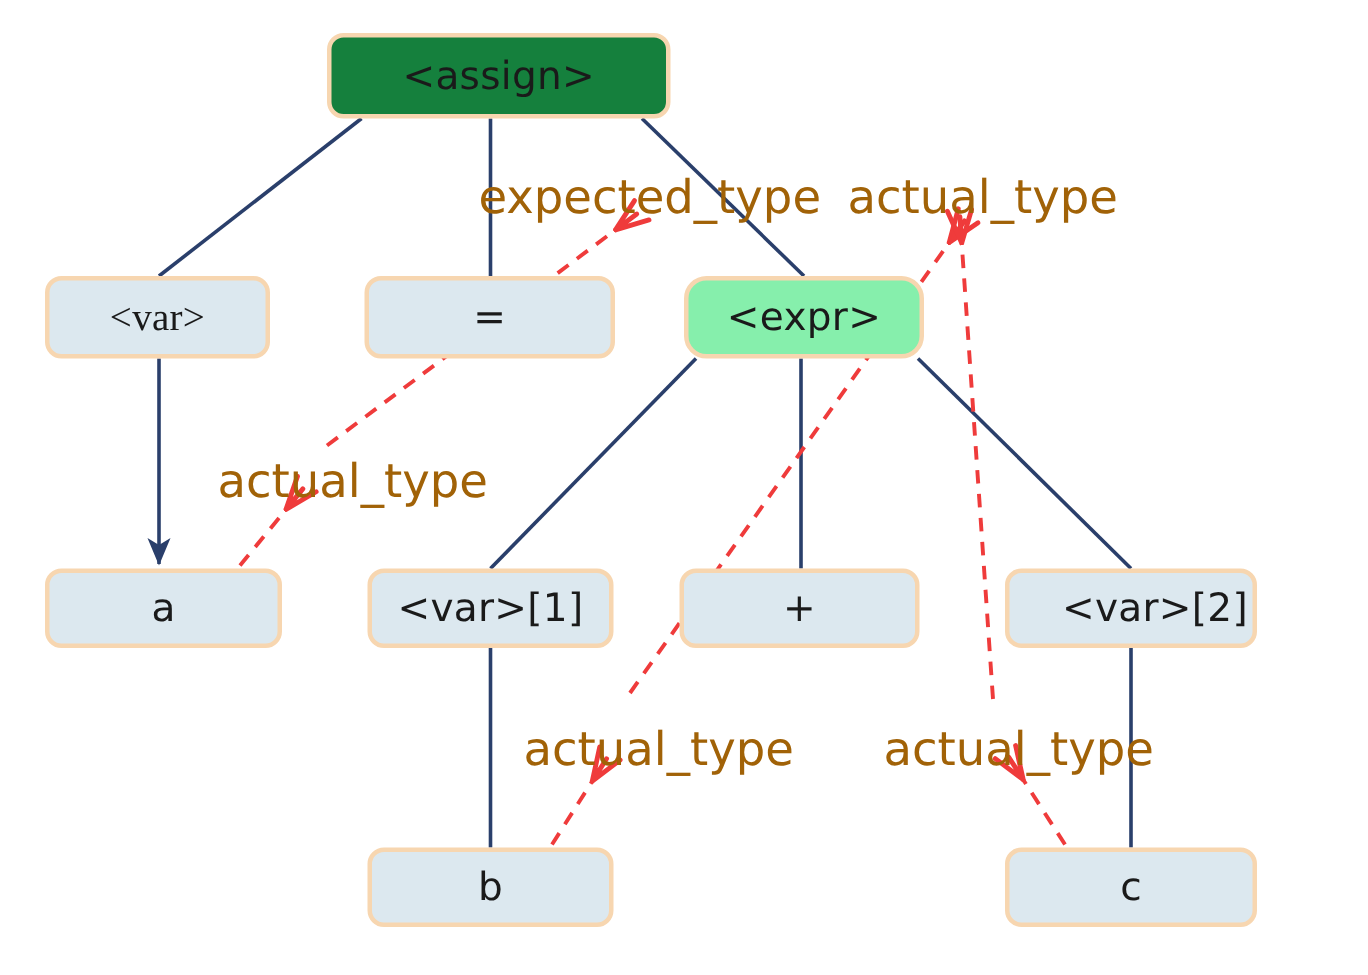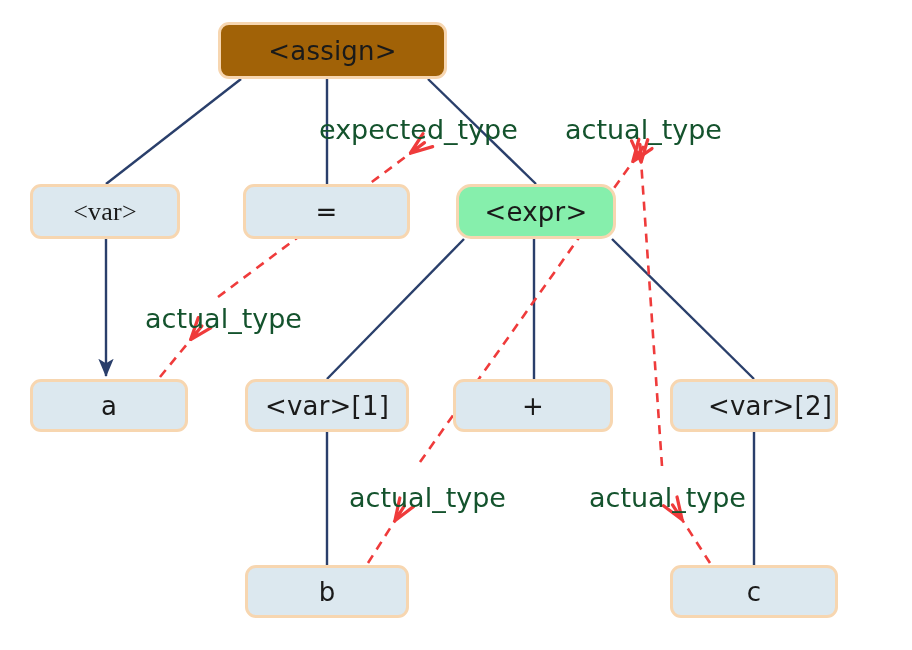--- a/index.html
+++ b/index.html
@@ -37,22 +37,22 @@
     justify-content: center;
     color: #1a1a1a;
     font-size: 26px;
     letter-spacing: 0.2px;
     z-index: 3;
     white-space: nowrap;
   }
   .edge-label {
     position: absolute;
     z-index: 4;
-    color: #14532d;
-    font-size: 27px;
+    color: #a16207;
+    font-size: 31px;
     white-space: nowrap;
     background: transparent;
   }
 </style>
 </head>
 <body>
 
 <div id="diagram-canvas">
 
   <svg id="edge-layer" viewBox="0 0 912 650" width="912" height="650" xmlns="http://www.w3.org/2000/svg">
@@ -79,21 +79,21 @@
         <line x1="160" y1="377" x2="192" y2="338" stroke="#ef3b3b" stroke-width="2.6" stroke-dasharray="9,7" marker-end="url(#red-arrow)"></line>
         <line x1="218" y1="297" x2="412" y2="152" stroke="#ef3b3b" stroke-width="2.6" stroke-dasharray="9,7" marker-end="url(#red-arrow)"></line>
         <line x1="368" y1="563" x2="396" y2="519" stroke="#ef3b3b" stroke-width="2.6" stroke-dasharray="9,7" marker-end="url(#red-arrow)"></line>
         <line x1="710" y1="563" x2="681" y2="518" stroke="#ef3b3b" stroke-width="2.6" stroke-dasharray="9,7" marker-end="url(#red-arrow)"></line>
         <line x1="420" y1="462" x2="634" y2="160" stroke="#ef3b3b" stroke-width="2.6" stroke-dasharray="9,7" marker-end="url(#red-arrow)"></line>
         <line x1="662" y1="466" x2="641" y2="160" stroke="#ef3b3b" stroke-width="2.6" stroke-dasharray="9,7" marker-end="url(#red-arrow)"></line>
       </g>
   </svg>
 
   <div id="node-layer">
-      <div class="node" style="left: 218px; top: 22px; width: 229px; height: 57px; background: #a16207; border-color: rgb(247, 214, 176); color: rgb(26, 26, 26);">
+      <div class="node" style="left: 218px; top: 22px; width: 229px; height: 57px; background: #15803d; border-color: rgb(247, 214, 176); color: rgb(26, 26, 26);">
         <span>&lt;assign&gt;</span>
       </div>
       <div class="node" style="left: 30px; top: 184px; width: 150px; height: 55px; background: rgb(220, 232, 239); border-color: rgb(247, 214, 176); color: rgb(26, 26, 26); font-family: Liberation Serif, serif;">
         <span>&lt;var&gt;</span>
       </div>
       <div class="node" style="left: 243px; top: 184px; width: 167px; height: 55px; background: rgb(220, 232, 239); border-color: rgb(247, 214, 176); color: rgb(26, 26, 26);">
         <span>=</span>
       </div>
       <div class="node" style="left: 456px; top: 184px; width: 160px; height: 55px; background: #86efac; border-color: rgb(247, 214, 176); color: rgb(26, 26, 26); border-radius: 15px;">
         <span>&lt;expr&gt;</span>

